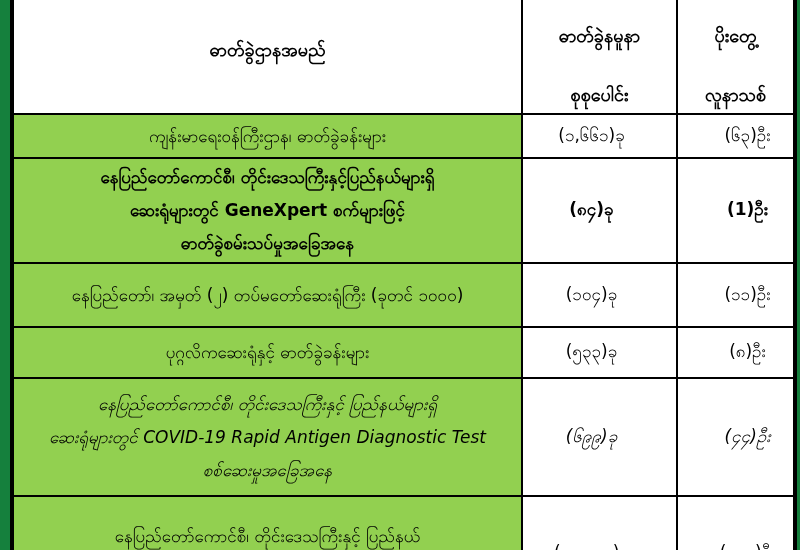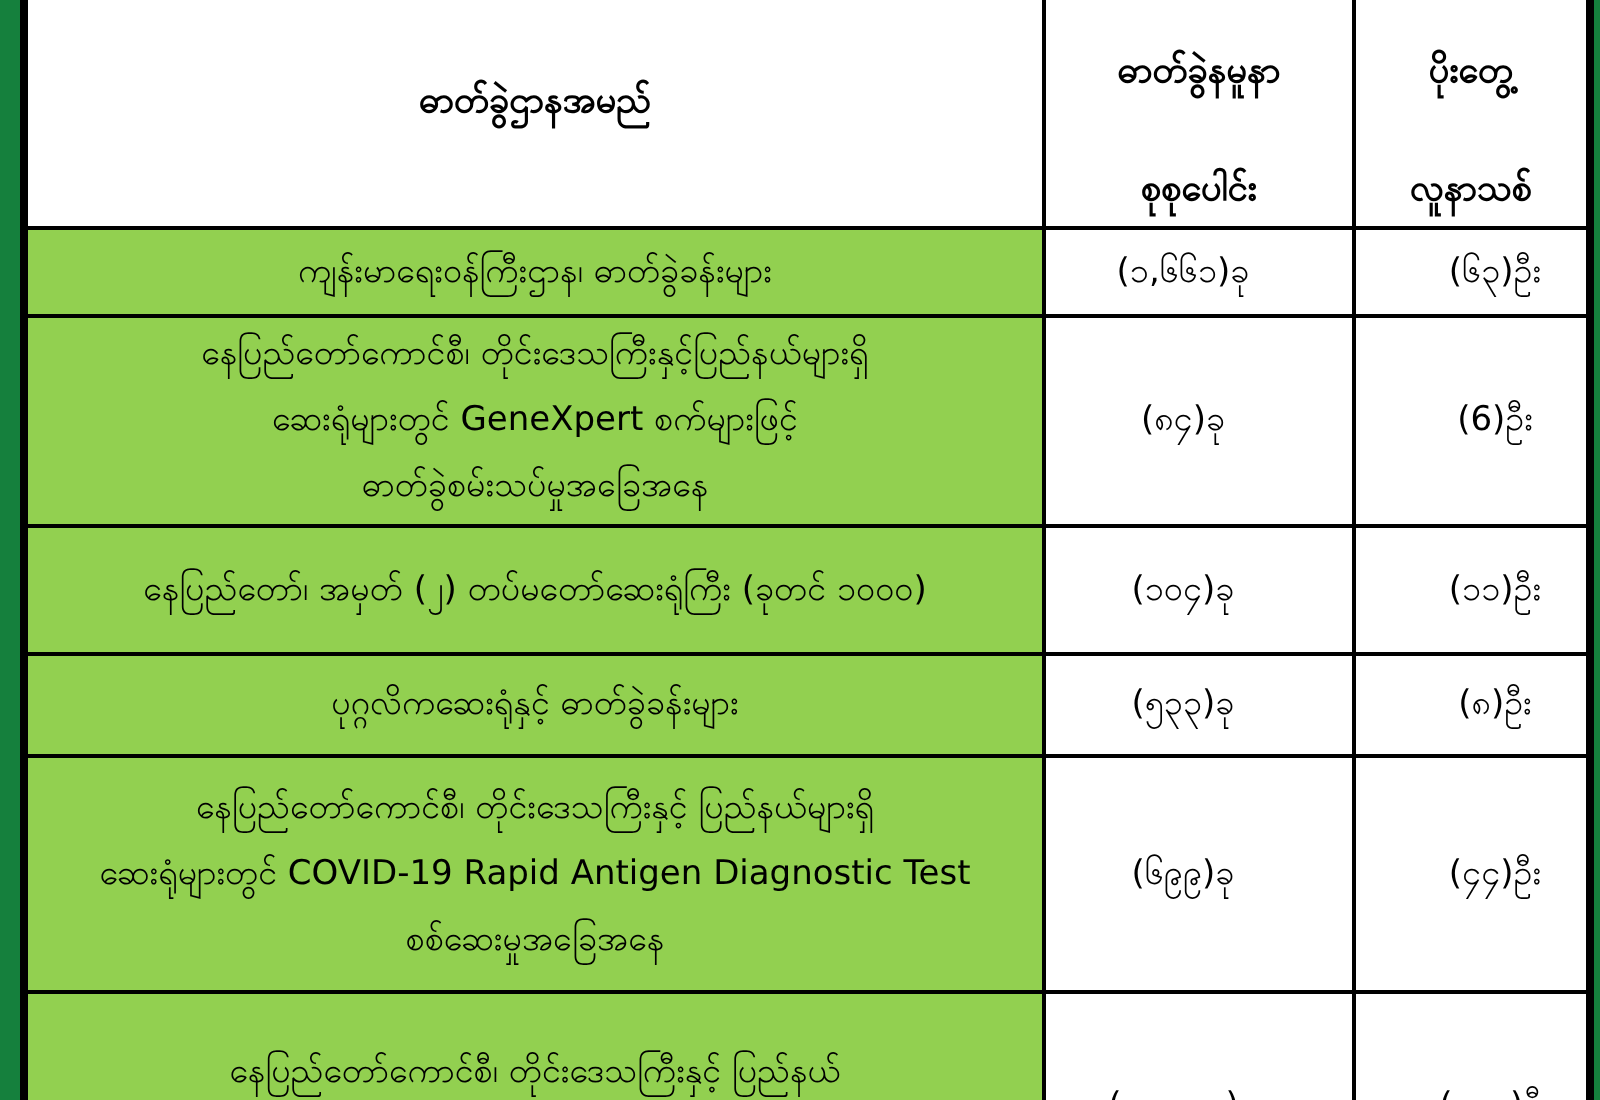--- a/index.html
+++ b/index.html
@@ -22,25 +22,25 @@
     table-layout: fixed;
     border: 4px solid #000000;
   }
   table.stats td, table.stats th {
     border: 2px solid #000000;
     color: #000000;
     overflow: hidden;
   }
   tr.h-header  { height: 81px; }
   tr.h-r1 { height: 44px; }
-  tr.h-r2 { height: 99px; }
+  tr.h-r2 { height: 99px; font-weight: bold; }
   tr.h-r3 { height: 44px; }
   tr.h-r4 { height: 64px; }
   tr.h-r5 { height: 51px; }
-  tr.h-r6 { height: 118px; }
+  tr.h-r6 { height: 118px; font-style: italic; }
   tr.h-r7 { height: 115px; }
   th.hdr {
     background: #ffffff;
     font-weight: bold;
     font-size: 18px;
     text-align: center;
     vertical-align: middle;
   }
   th.hdr-stack {
     vertical-align: bottom;
@@ -104,21 +104,21 @@
       <td class="val-cell positives-cell">(၆၃)ဦး</td>
     </tr>
 
     <tr class="h-r2">
       <td class="lab-cell">
         <span class="line">နေပြည်တော်ကောင်စီ၊ တိုင်းဒေသကြီးနှင့်ပြည်နယ်များရှိ</span>
         <span class="line">ဆေးရုံများတွင် GeneXpert စက်များဖြင့်</span>
         <span class="line">ဓာတ်ခွဲစမ်းသပ်မှုအခြေအနေ</span>
       </td>
       <td class="val-cell samples-cell">(၈၄)ခု</td>
-      <td class="val-cell positives-cell">(6)ဦး</td>
+      <td class="val-cell positives-cell">(1)ဦး</td>
     </tr>
 
 
     <tr class="h-r4">
       <td class="lab-cell">
         <span class="line">နေပြည်တော်၊ အမှတ် (၂) တပ်မတော်ဆေးရုံကြီး (ခုတင် ၁၀၀၀)</span>
       </td>
       <td class="val-cell samples-cell">(၁၀၄)ခု</td>
       <td class="val-cell positives-cell">(၁၁)ဦး</td>
     </tr>

